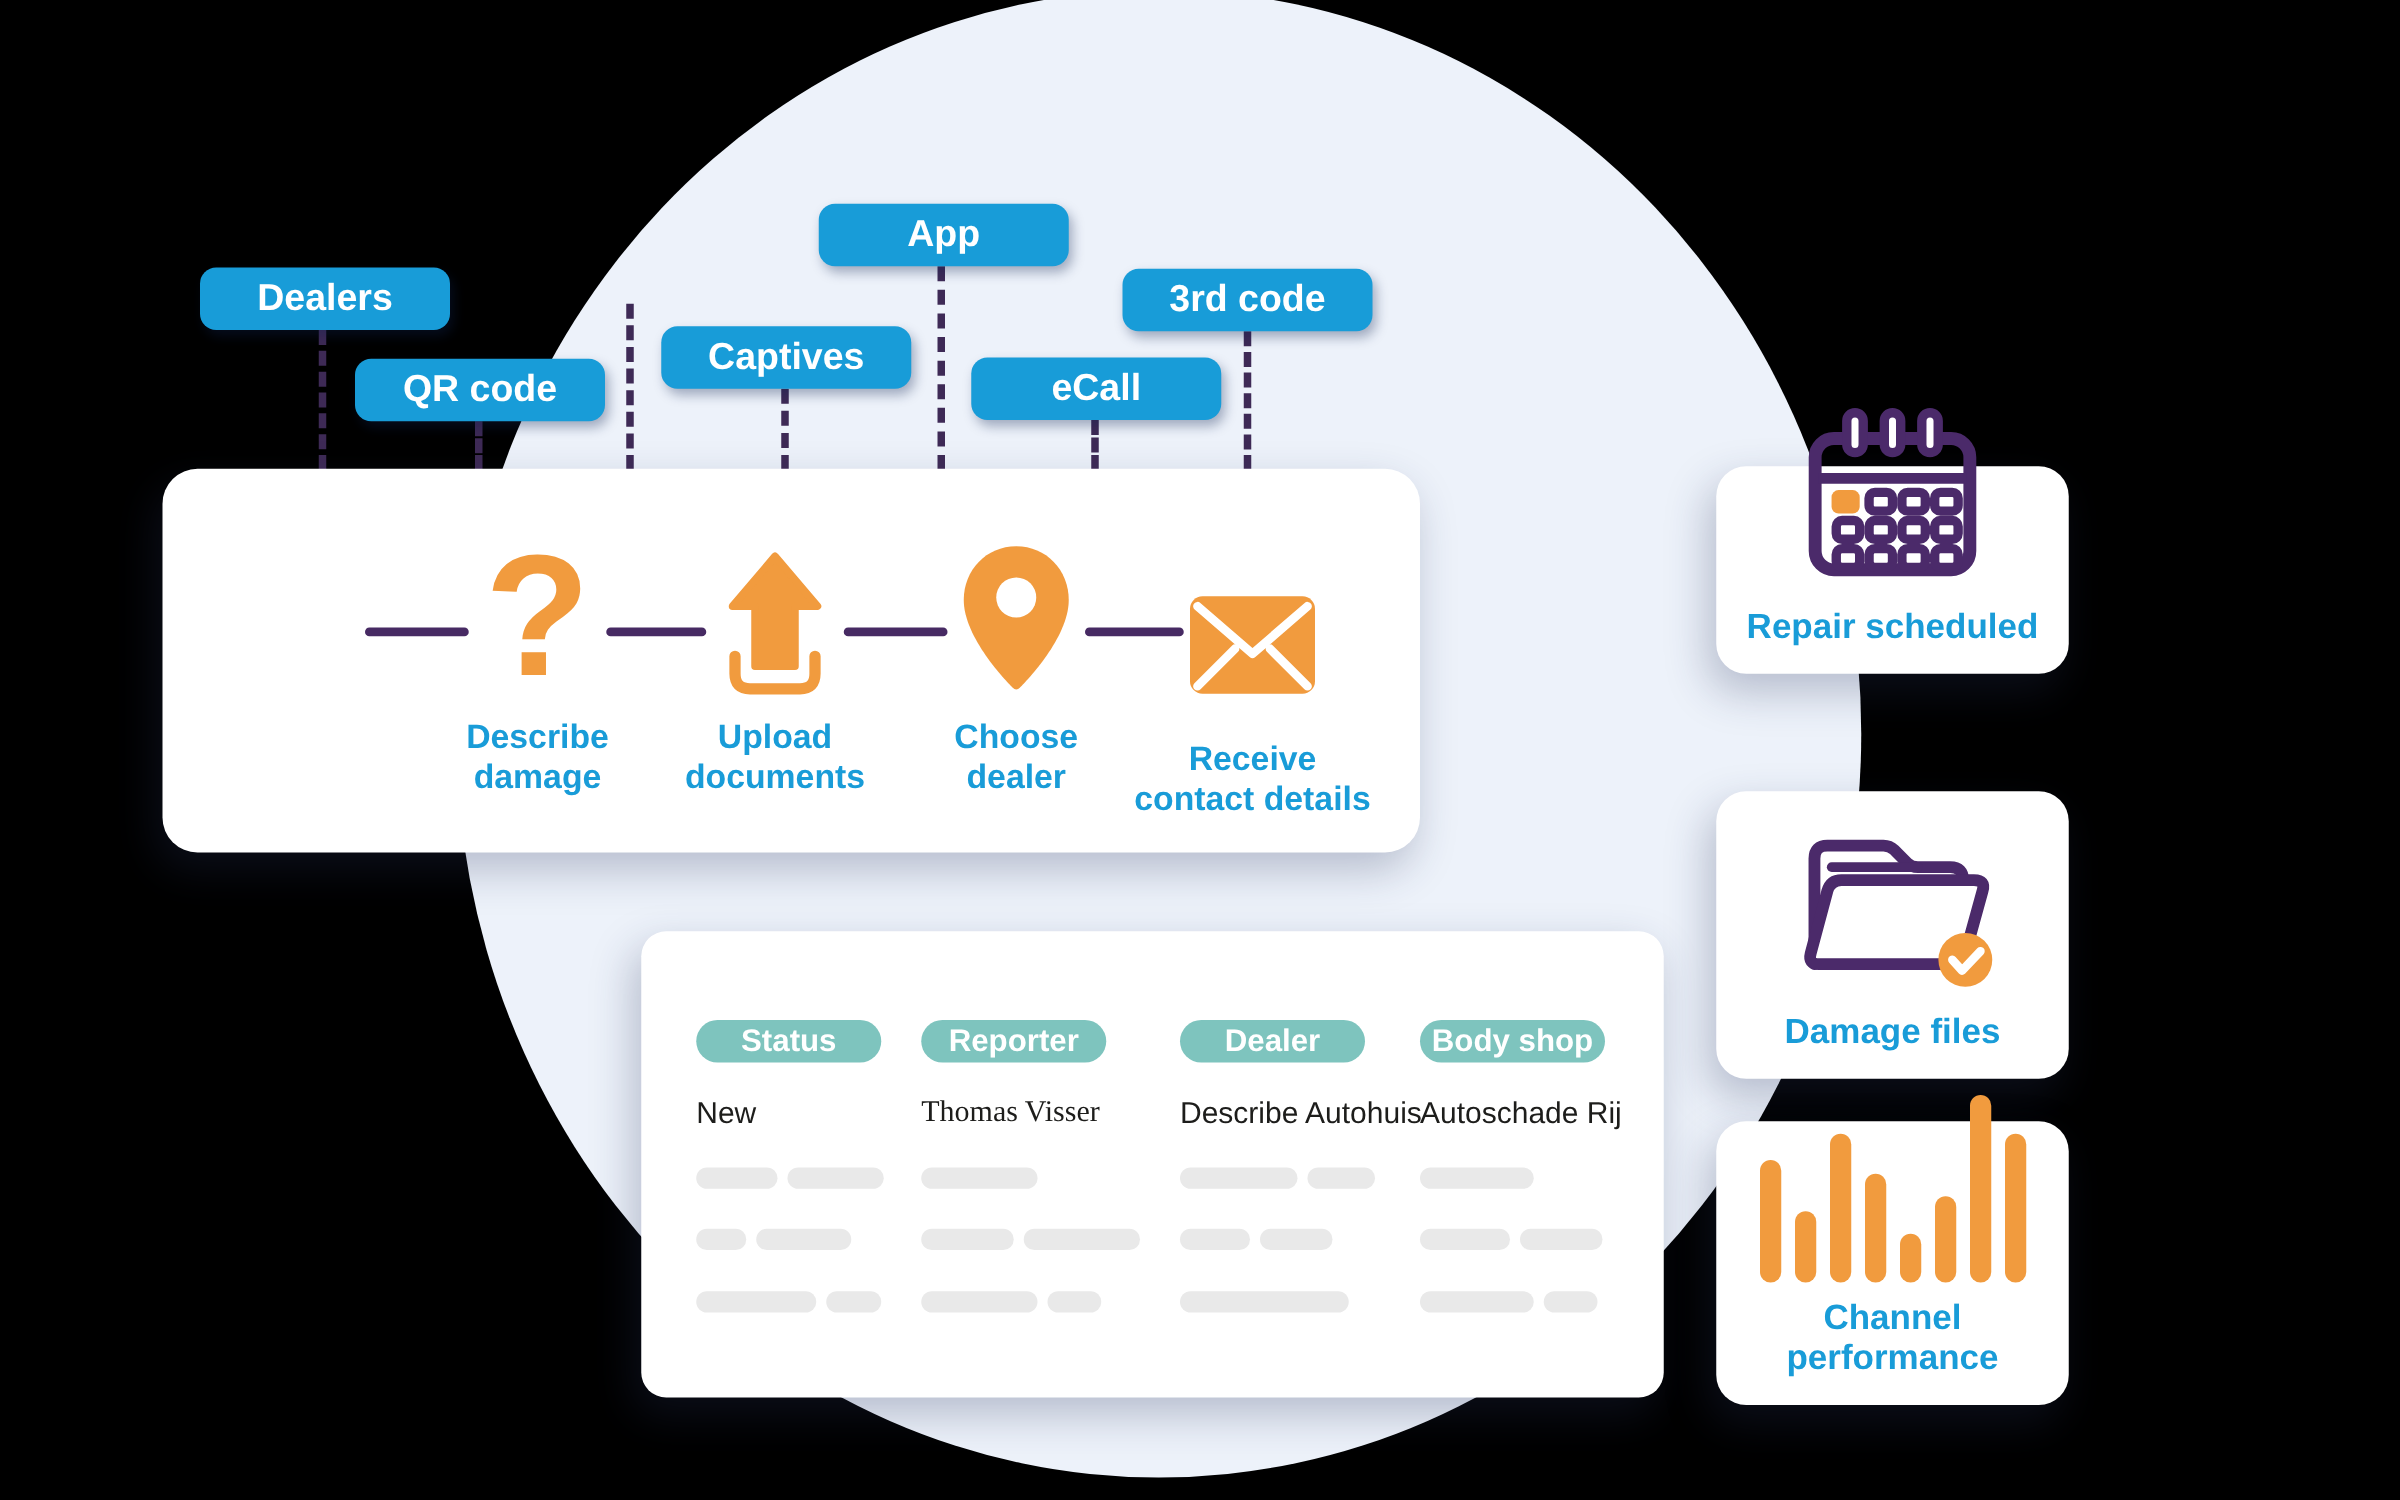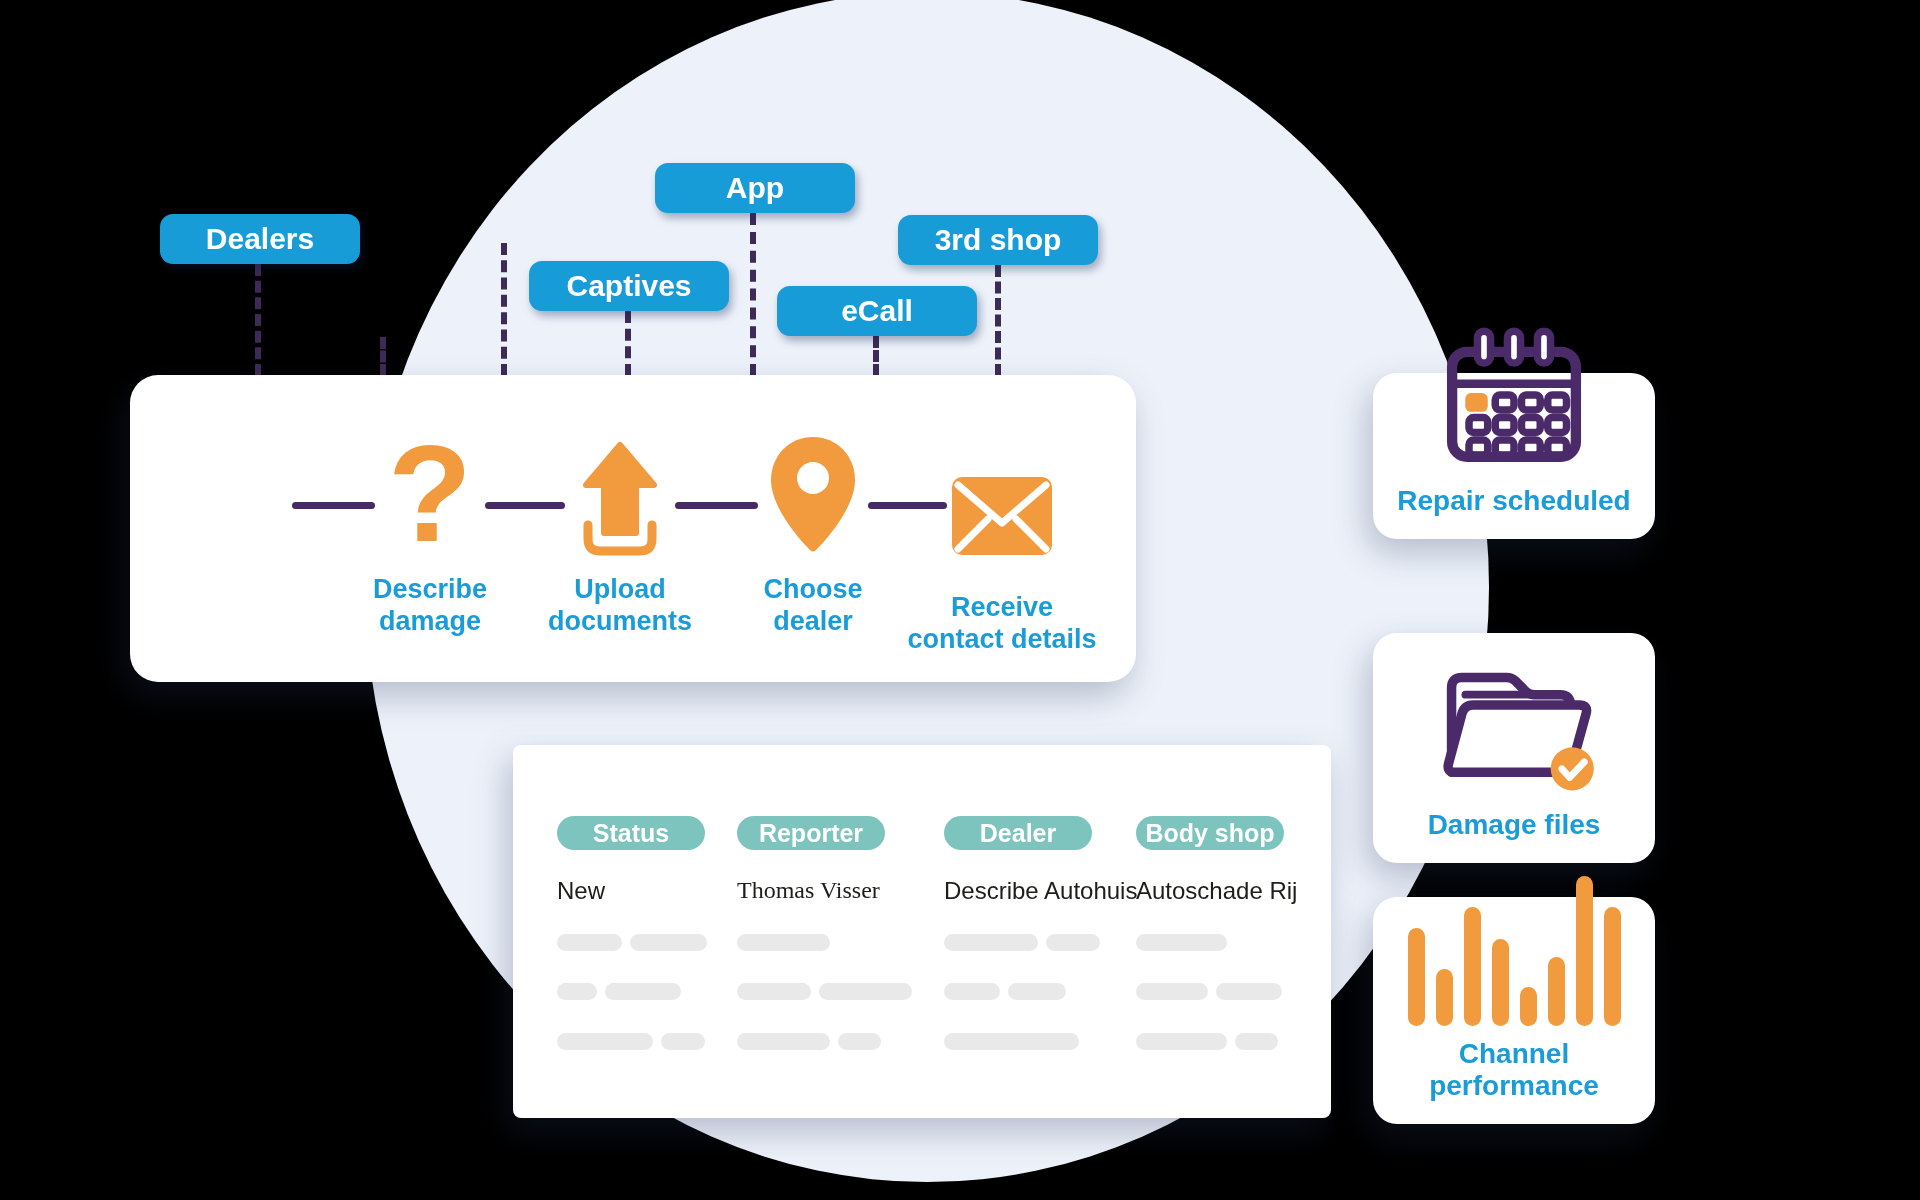--- a/index.html
+++ b/index.html
@@ -46,21 +46,21 @@
   .step-label{margin-top:16px;font-size:27px;font-weight:700;color:#199cd8;text-align:center;
               line-height:1.2;white-space:pre-line;}
   .q-mark{font-size:138px;line-height:.92;font-weight:700;color:#f19b3e;}
   .conn{position:absolute;top:127px;height:7px;background:#472a63;border-radius:4px;}
   .conn-1{left:162px;width:83px;}
   .conn-2{left:355px;width:80px;}
   .conn-3{left:545px;width:83px;}
   .conn-4{left:738px;width:79px;}
 
   
-  .table-card{left:513px;top:745px;width:818px;height:373px;border-radius:8px;text-align:right;}
+  .table-card{left:513px;top:745px;width:818px;height:373px;border-radius:20px;text-align:right;}
   .chip{position:absolute;top:71px;height:34px;border-radius:17px;background:#7ec4be;color:#fff;
         font-size:25px;font-weight:600;display:flex;align-items:center;justify-content:center;width:148px;}
   .chip-1{left:44px;}.chip-2{left:224px;}.chip-3{left:431px;}.chip-4{left:623px;}
   .cellval{position:absolute;top:132px;font-size:24px;color:#1d1d1b;}
   .val-1{left:44px;}.val-2{left:224px;font-family:Liberation Serif, serif;}.val-3{left:431px;}.val-4{left:623px;}
   .pill-cell{position:absolute;display:flex;gap:8px;}
   .pill{height:17px;border-radius:9px;background:#e9e9e9;}
 
   
   .side-card{left:1373px;width:282px;border-radius:24px;display:flex;flex-direction:column;
@@ -81,24 +81,25 @@
 
   <div class="dash dash-dealers"></div>
   <div class="dash dash-qr"></div>
   <div class="dash dash-website"></div>
   <div class="dash dash-captives"></div>
   <div class="dash dash-app"></div>
   <div class="dash dash-ecall"></div>
   <div class="dash dash-3rd"></div>
 
   <div class="tag tag-dealers">Dealers</div>
+  <div class="tag tag-qr">QR code</div>
   <div class="tag tag-captives">Captives</div>
   <div class="tag tag-app">App</div>
   <div class="tag tag-ecall">eCall</div>
-  <div class="tag tag-3rd">3rd shop</div>
+  <div class="tag tag-3rd">3rd code</div>
 
   <div class="card process-card">
     <div class="conn conn-1"></div>
     <div class="conn conn-2"></div>
     <div class="conn conn-3"></div>
     <div class="conn conn-4"></div>
 
 
     <div class="step step-2">
       <div class="icon-box">

